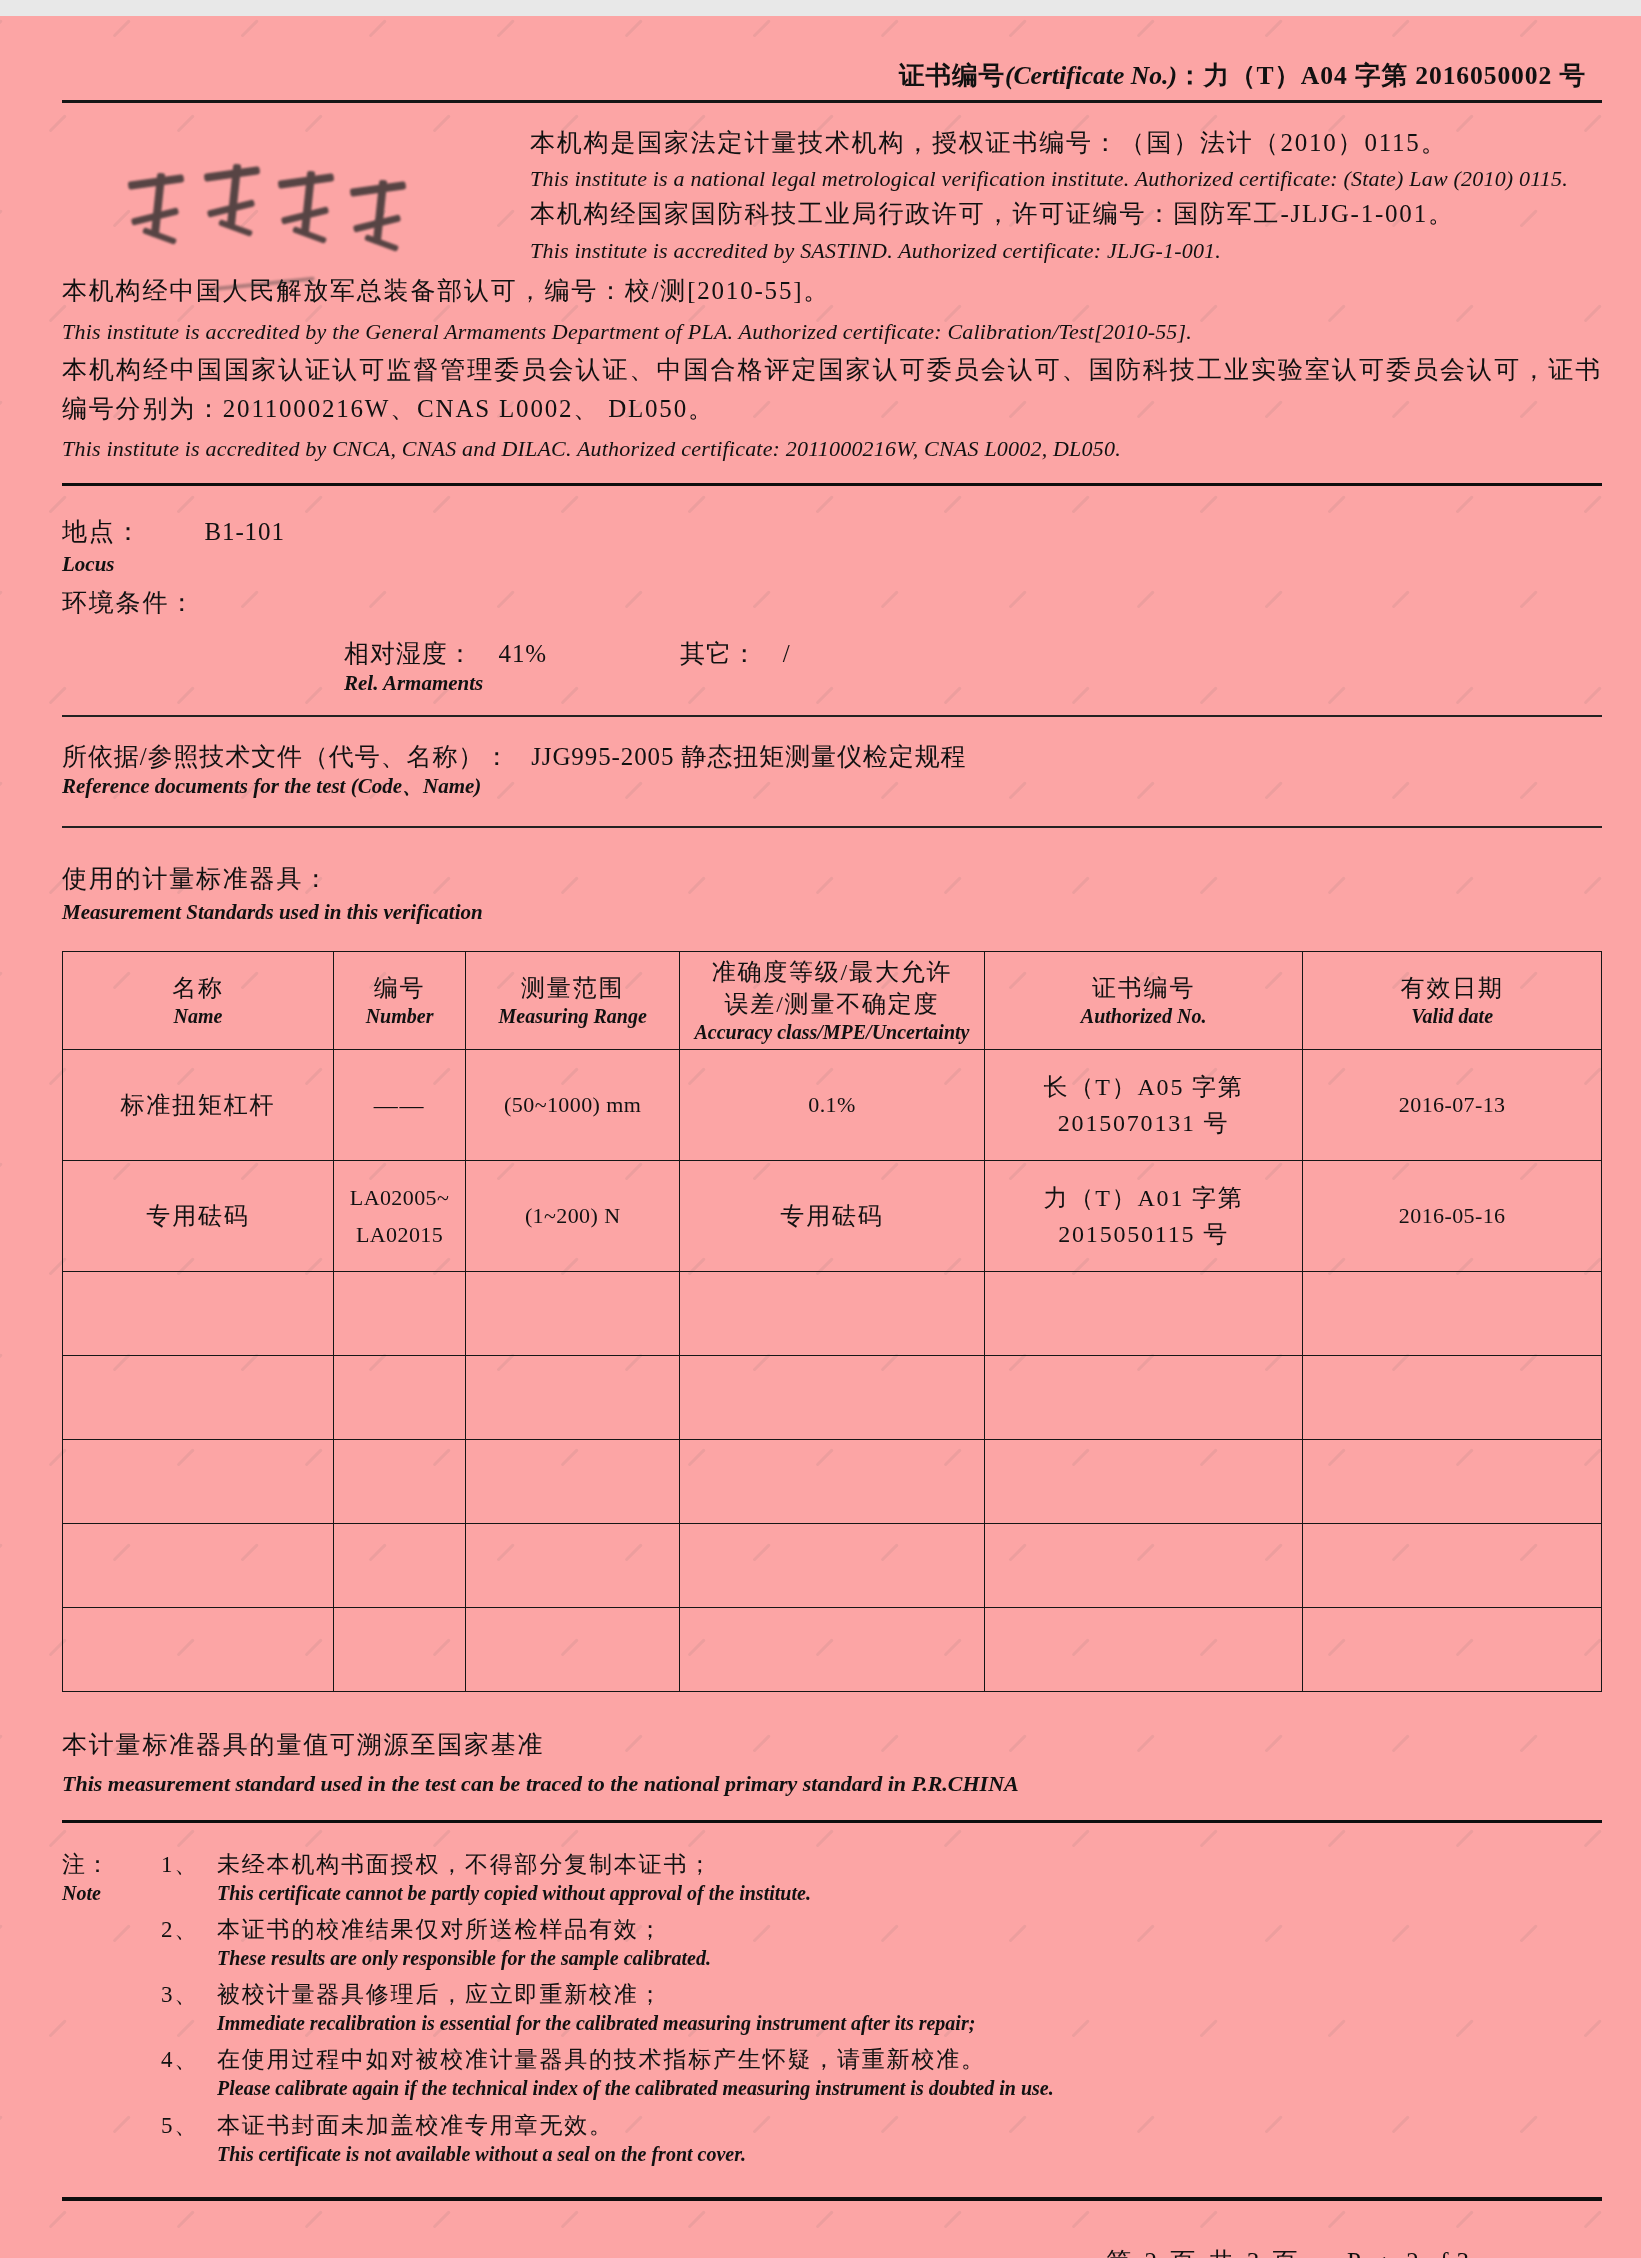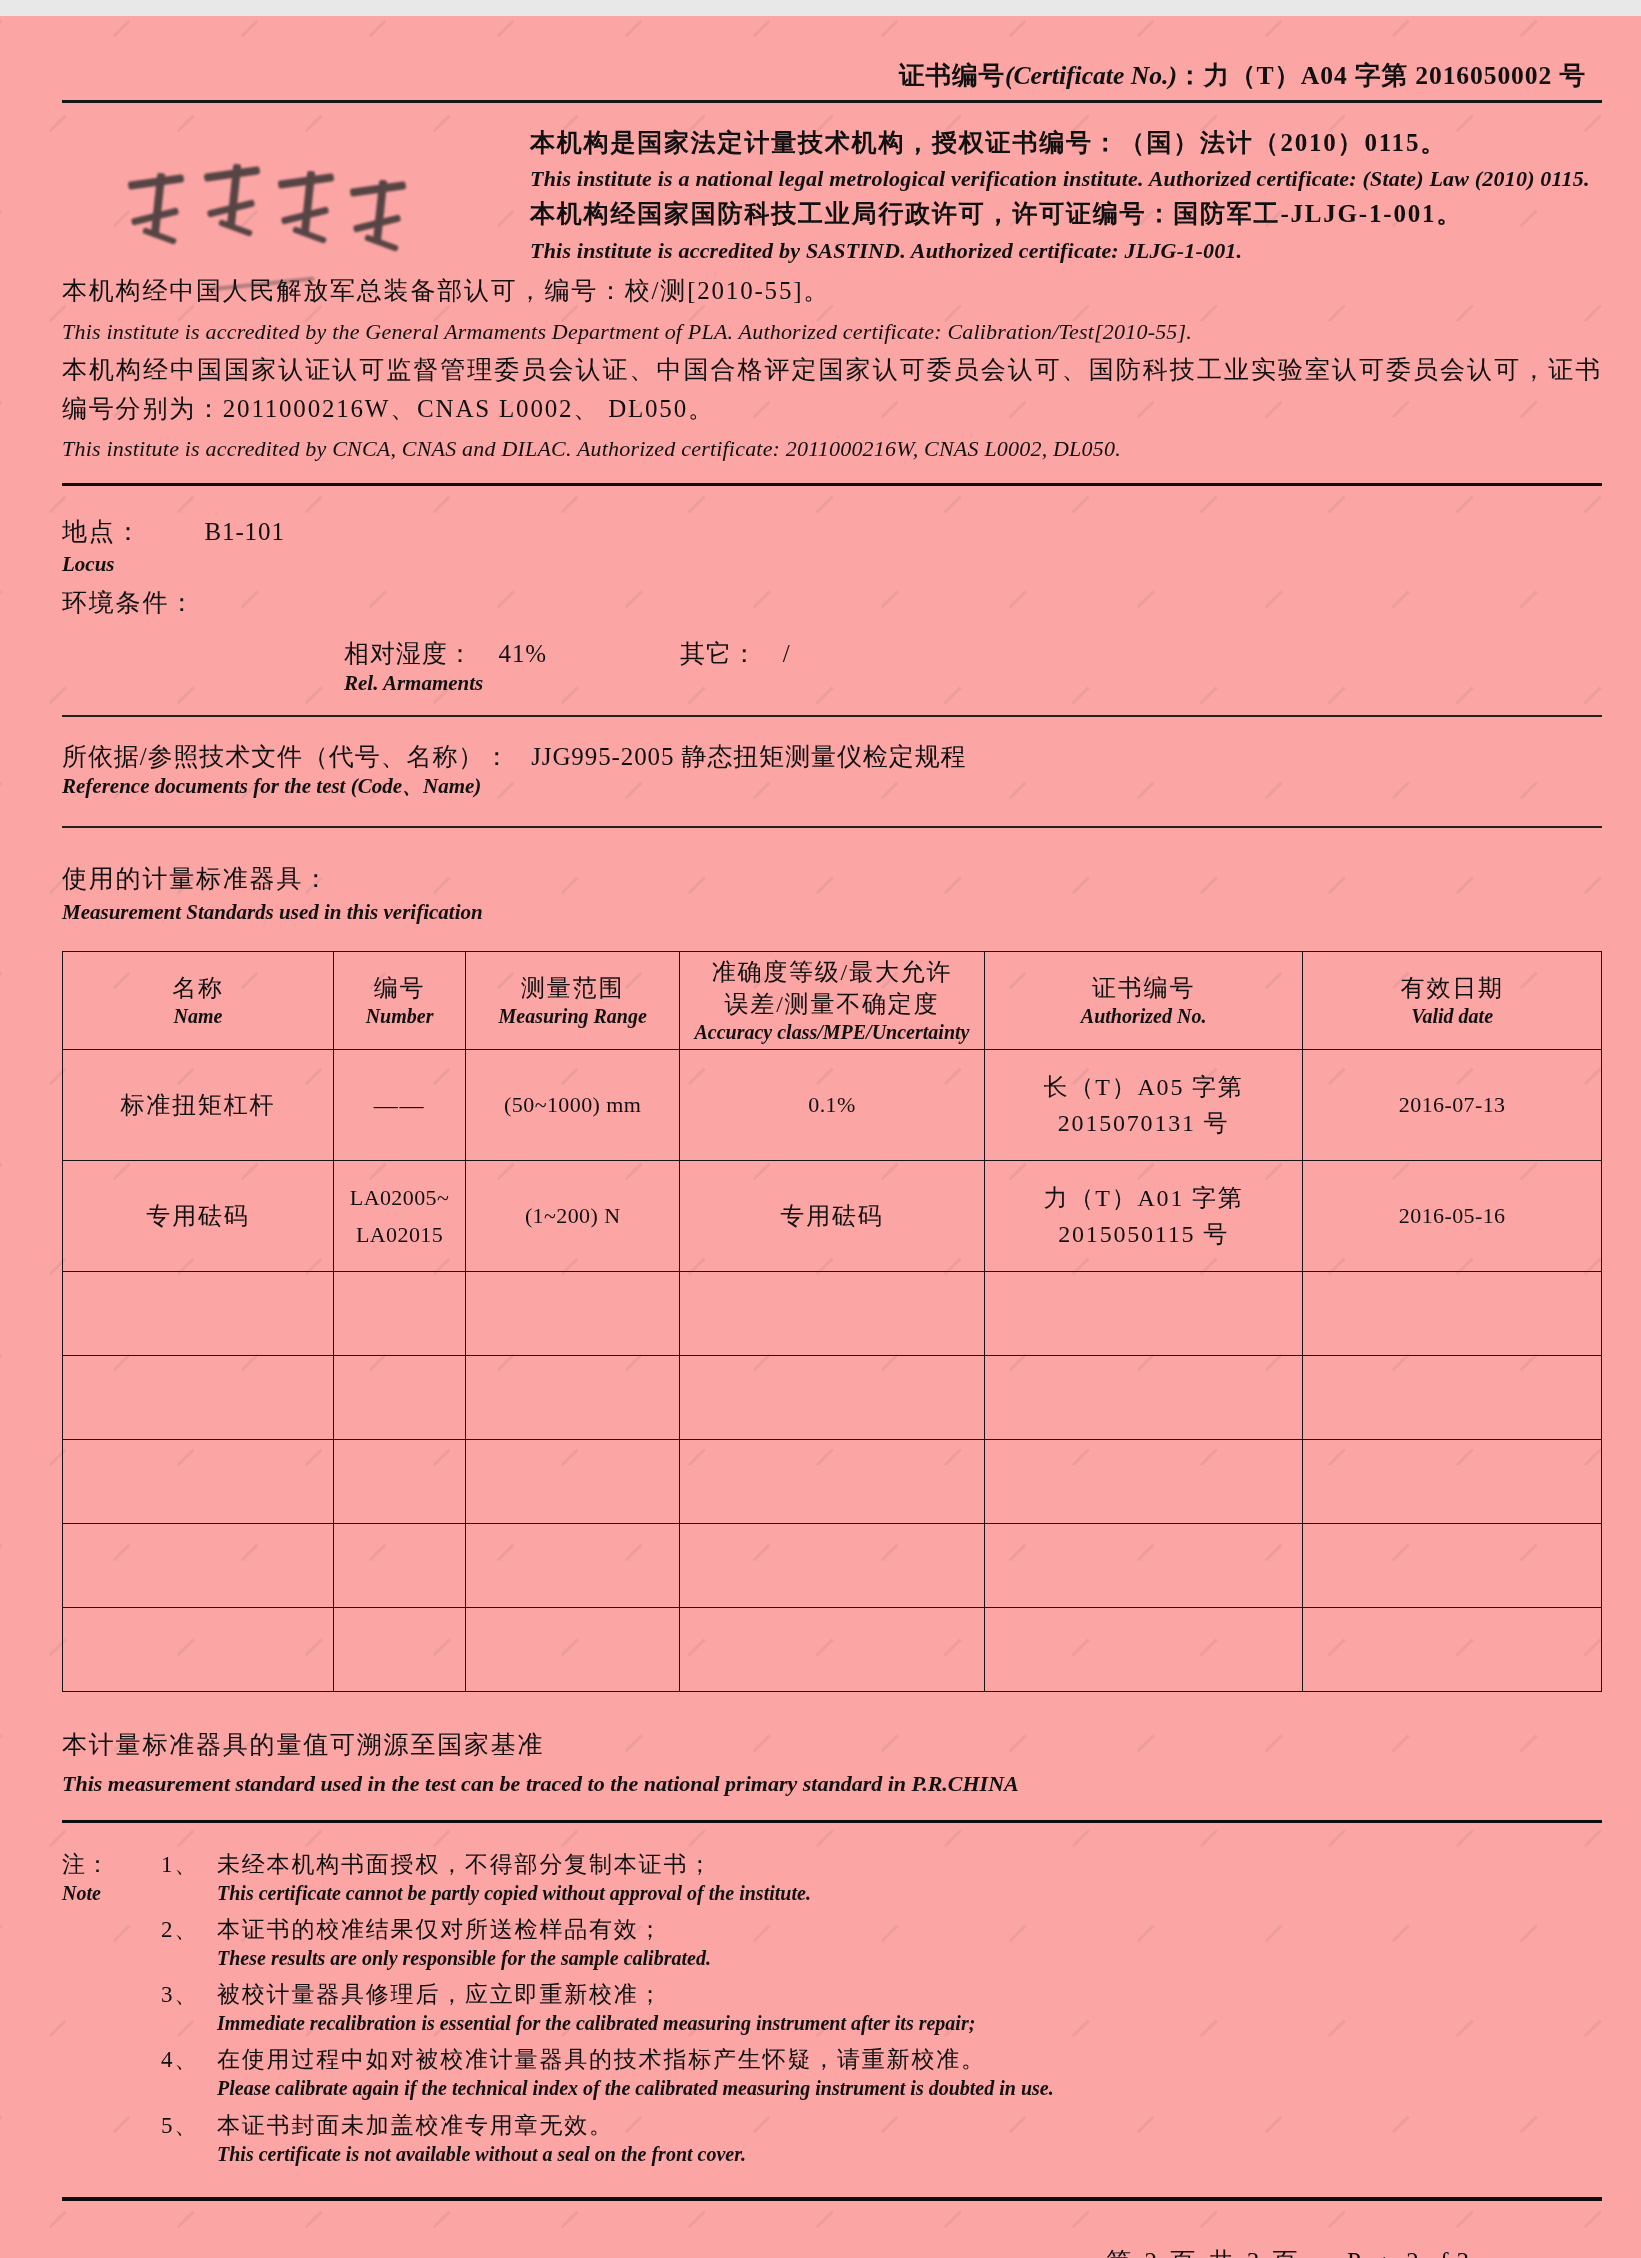--- a/index.html
+++ b/index.html
@@ -29,21 +29,21 @@
   .hdr { margin-top:42px; text-align:right; padding-right:16px;
          font-size:25.6px; font-weight:bold; letter-spacing:0.9px; }
   .hdr .en { font-weight:bold; font-style:italic; letter-spacing:0; }
   .hdr-rule { margin-top:7px; }
 
   
   .zh-p { font-size:25px; letter-spacing:1.8px; line-height:1.55; text-align:justify; }
   .en-p { font-size:22px; font-style:italic; line-height:1.5; text-align:justify; letter-spacing:0.2px; }
   .top-block { display:flex; margin-top:21px; }
   .logo-cell { flex:0 0 468px; position:relative; }
-  .intro-right { flex:1;font-weight:bold; }
+  .intro-right { flex:1; }
   .intro-full { margin-top:5.3px;font-family:Liberation Serif, serif; }
   .intro-full .zh-p, .intro-full .en-p { margin-top:3.5px; }
 
   
   .logo-art { position:absolute; left:62px; top:26.5px; width:291px; height:154px;
               filter:blur(1.2px); opacity:0.78; }
   .cal { position:absolute; width:65px; height:85px; }
   .cal span { position:absolute; background:#2a2a2a; border-radius:2.6px; }
   .cal .s1 { width:56px; height:8px; top:16px; left:3.5px; transform:rotate(-8deg); }
   .cal .s2 { width:8px; height:64px; top:10.6px; left:30px; transform:rotate(6deg); }

